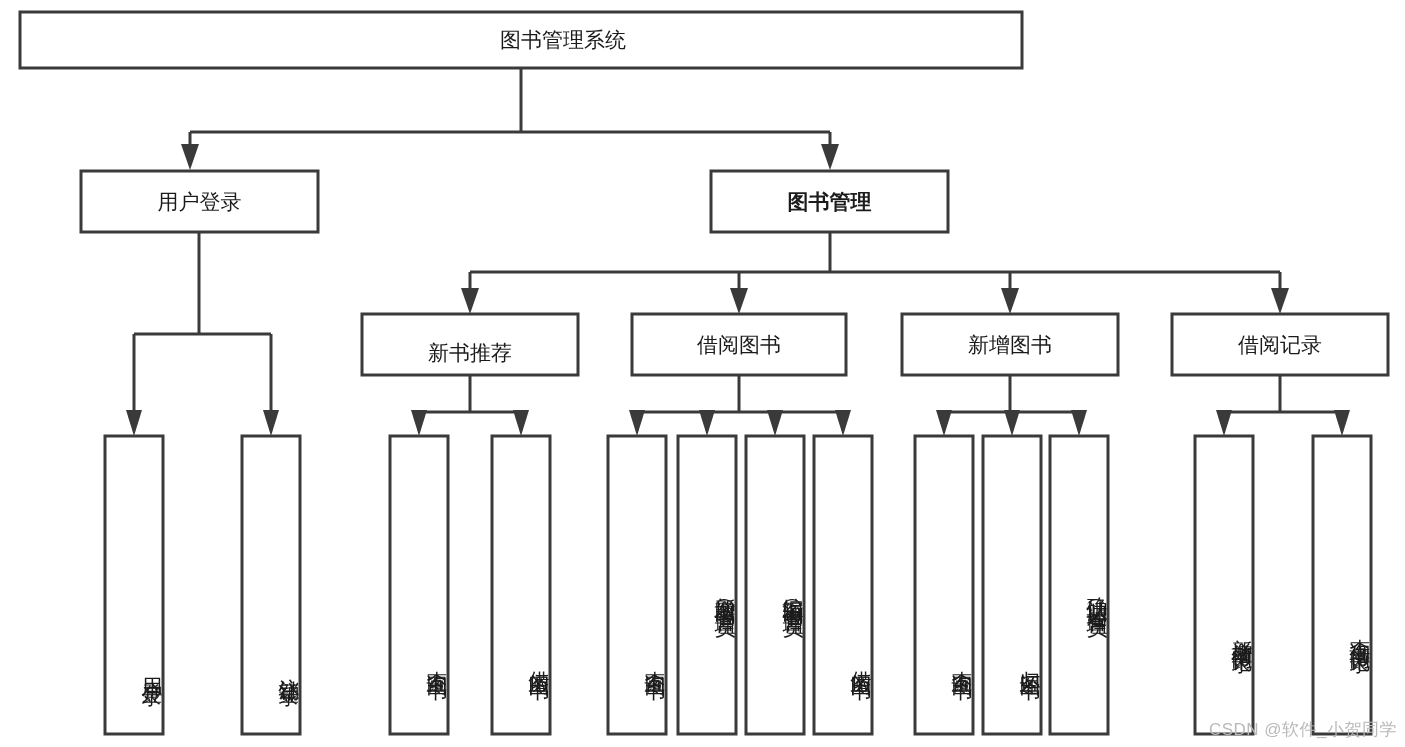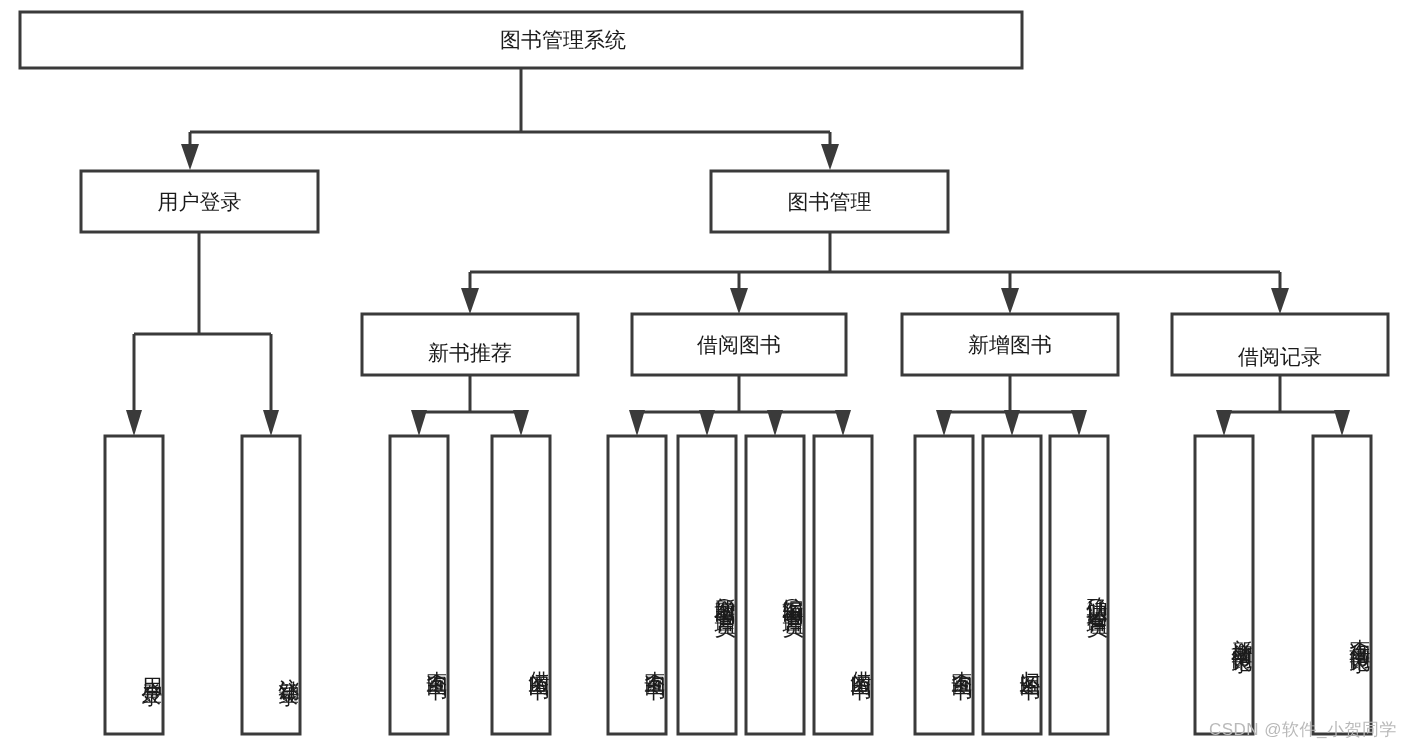--- a/index.html
+++ b/index.html
@@ -174,26 +174,26 @@
     <rect class="node-box" x="983" y="436" width="58" height="298"></rect>
     <rect class="node-box" x="1050" y="436" width="58" height="298"></rect>
 
     <rect class="node-box" x="1195" y="436" width="58" height="298"></rect>
     <rect class="node-box" x="1313" y="436" width="58" height="298"></rect>
   </svg>
 
   <div class="htext-wrap" style="left:20px; top:12px; width:1002px; height:56px;padding-left:42px;">图书管理系统</div>
 
   <div class="htext-wrap" style="left:81px; top:171px; width:237px; height:61px;">用户登录</div>
-  <div class="htext-wrap" style="left:711px; top:171px; width:237px; height:61px;">图书管理</div>
+  <div class="htext-wrap" style="left:711px; top:171px; width:237px; height:61px;font-weight:bold;">图书管理</div>
 
   <div class="htext-wrap" style="left:362px; top:314px; width:216px; height:77px;">新书推荐</div>
   <div class="htext-wrap" style="left:632px; top:314px; width:214px; height:61px;">借阅图书</div>
   <div class="htext-wrap" style="left:902px; top:314px; width:216px; height:61px;">新增图书</div>
-  <div class="htext-wrap" style="left:1172px; top:314px; width:216px; height:61px;margin-top:12px;">借阅记录</div>
+  <div class="htext-wrap" style="left:1172px; top:314px; width:216px; height:61px;">借阅记录</div>
 
   <div class="vtext-wrap" style="left:105px; top:436px; width:58px; height:298px; padding-top:82px;">用户登录</div>
   <div class="vtext-wrap" style="left:242px; top:436px; width:58px; height:298px; padding-top:82px;">注销登录</div>
 
   <div class="vtext-wrap" style="left:390px; top:436px; width:58px; height:298px; padding-top:75px;">查询图书</div>
   <div class="vtext-wrap" style="left:492px; top:436px; width:58px; height:298px; padding-top:75px;">借阅图书</div>
 
   <div class="vtext-wrap" style="left:608px; top:436px; width:58px; height:298px; padding-top:75px;">查询图书</div>
   <div class="vtext-wrap" style="left:678px; top:436px; width:58px; height:298px; padding-top:8px;">新增图书（管理员）</div>
   <div class="vtext-wrap" style="left:746px; top:436px; width:58px; height:298px; padding-top:8px;">编辑图书（管理员）</div>

